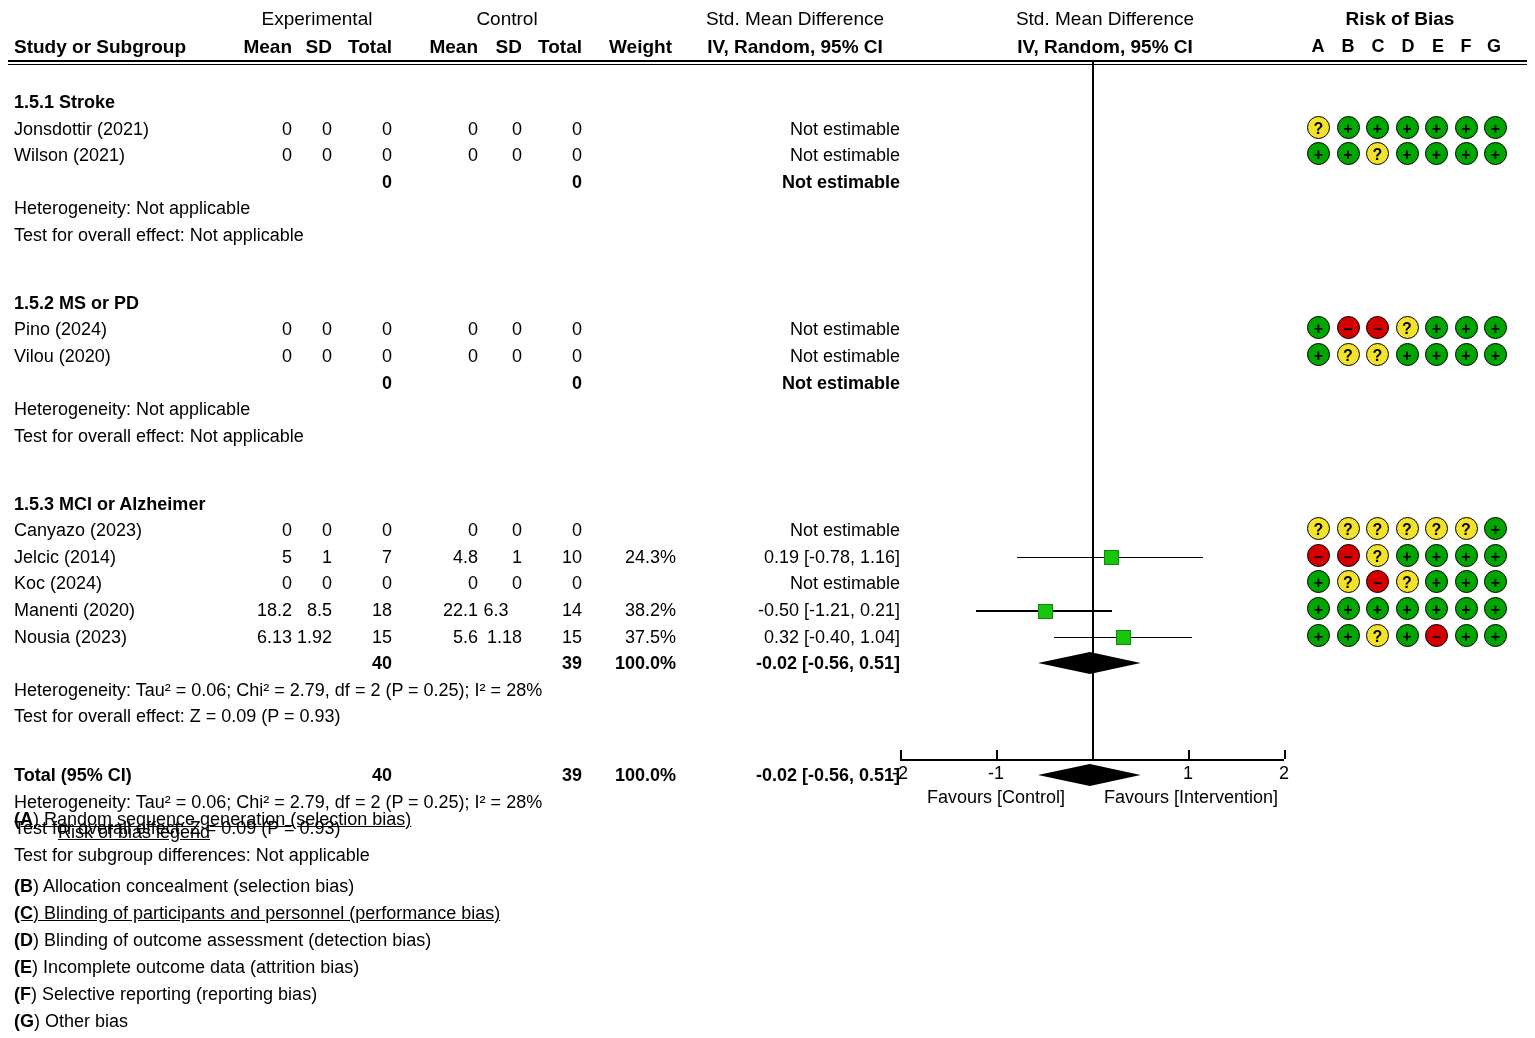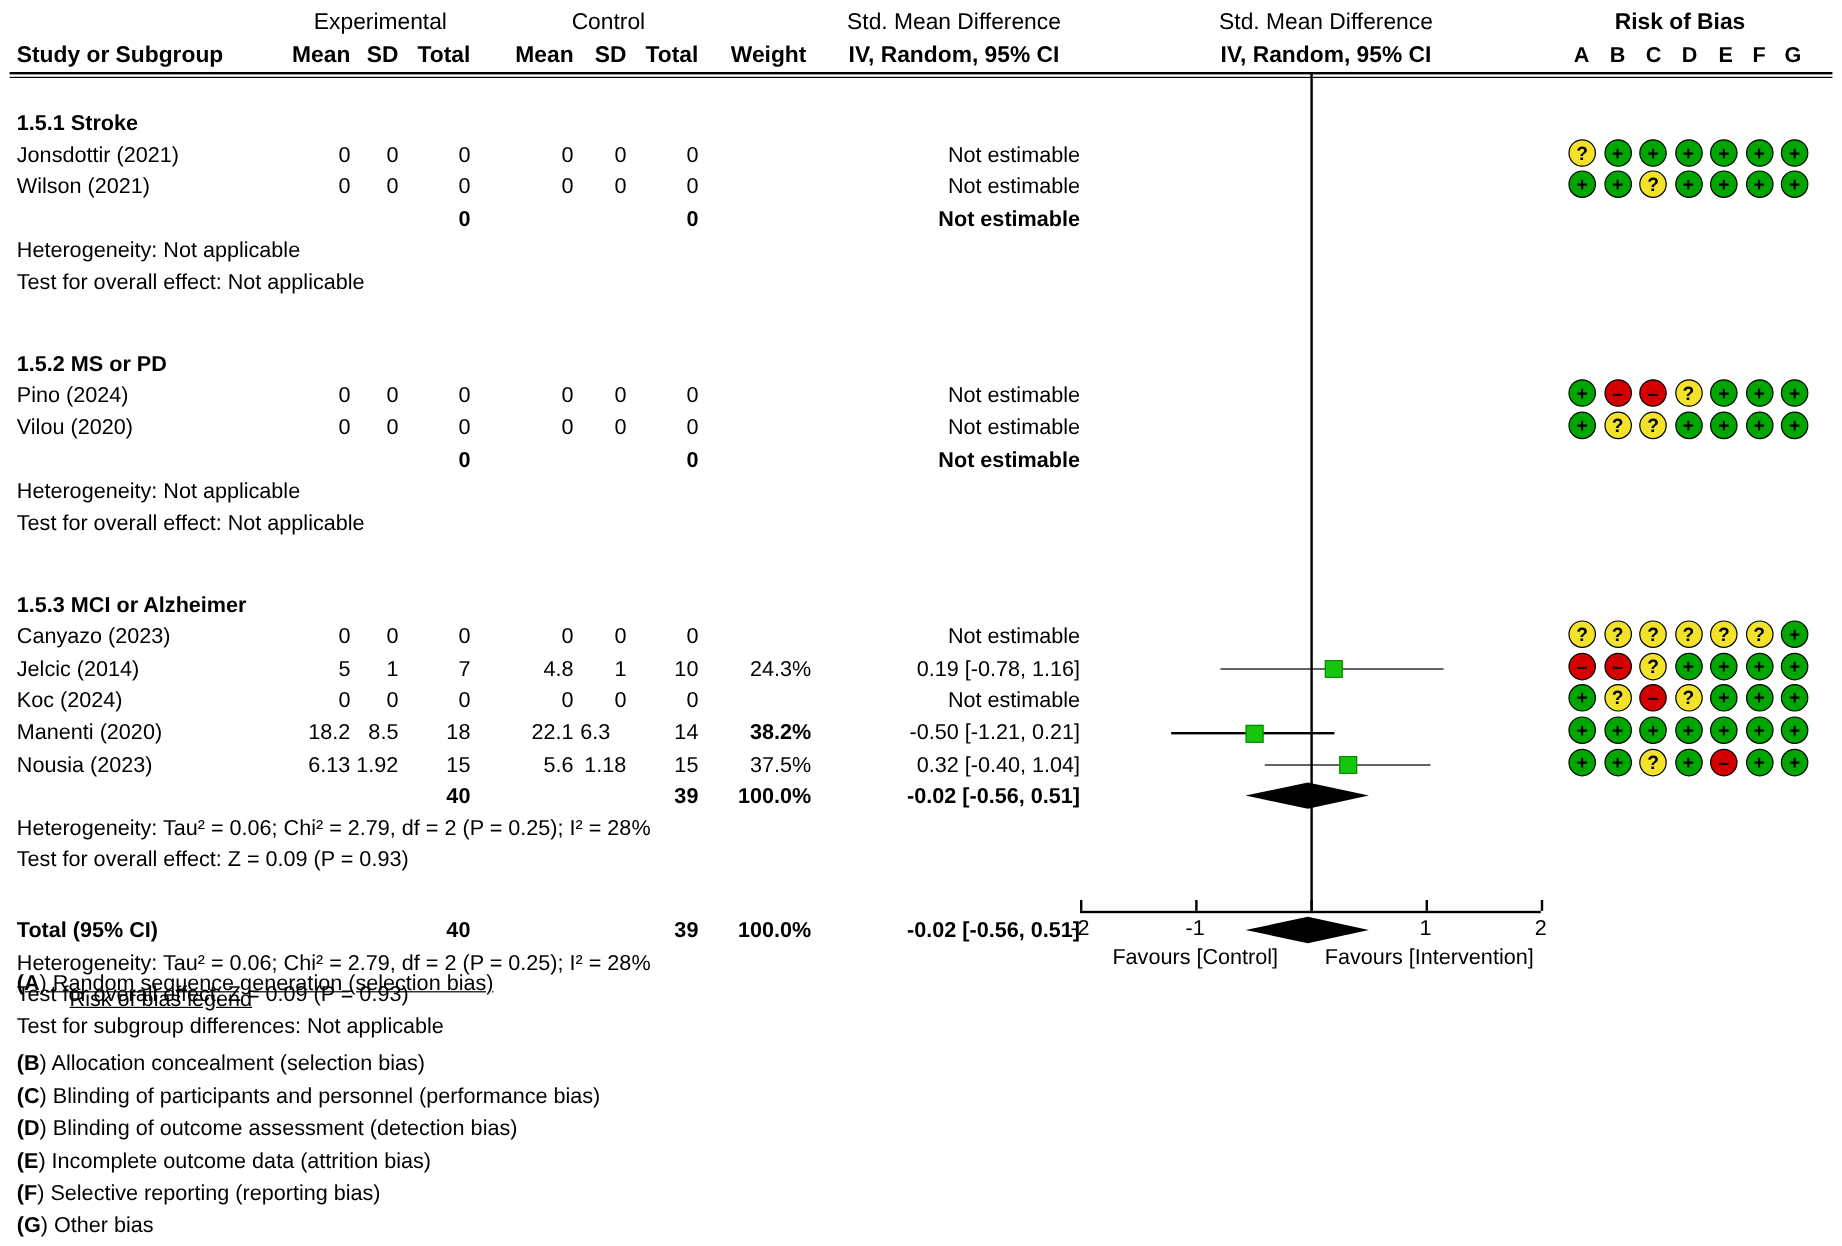--- a/index.html
+++ b/index.html
@@ -206,21 +206,21 @@
         <div class="txt" style="left: 670px; top: 574.46px; width: 230px; text-align: right;">Not estimable</div>
       </div>
       <div>
         <div class="txt" style="left: 14px; top: 601.06px;">Manenti (2020)</div>
         <div class="txt" style="left: 202px; top: 601.06px; width: 90px; text-align: right;">18.2</div>
         <div class="txt" style="left: 280px; top: 601.06px; width: 52px; text-align: right;">8.5</div>
         <div class="txt" style="left: 330px; top: 601.06px; width: 62px; text-align: right;">18</div>
         <div class="txt" style="left: 390px; top: 601.06px; width: 88px; text-align: right;">22.1</div>
         <div class="txt" style="left: 470px; top: 601.06px; width: 52px; text-align: center;">6.3</div>
         <div class="txt" style="left: 520px; top: 601.06px; width: 62px; text-align: right;">14</div>
-        <div class="txt" style="left: 592px; top: 601.06px; width: 84px; text-align: right; font-weight: bold;">38.2%</div>
+        <div class="txt" style="left: 592px; top: 601.06px; width: 84px; text-align: right;">38.2%</div>
         <div class="txt" style="left: 670px; top: 601.06px; width: 230px; text-align: right;">-0.50 [-1.21, 0.21]</div>
       </div>
       <div>
         <div class="txt" style="left: 14px; top: 627.66px;">Nousia (2023)</div>
         <div class="txt" style="left: 202px; top: 627.66px; width: 90px; text-align: right;">6.13</div>
         <div class="txt" style="left: 280px; top: 627.66px; width: 52px; text-align: right;">1.92</div>
         <div class="txt" style="left: 330px; top: 627.66px; width: 62px; text-align: right;">15</div>
         <div class="txt" style="left: 390px; top: 627.66px; width: 88px; text-align: right;">5.6</div>
         <div class="txt" style="left: 470px; top: 627.66px; width: 52px; text-align: right;">1.18</div>
         <div class="txt" style="left: 520px; top: 627.66px; width: 62px; text-align: right;">15</div>
@@ -339,20 +339,20 @@
       <div class="rob plus" style="left: 1395.5px; top: 623.66px;">+</div>
       <div class="rob minus" style="left: 1425px; top: 623.66px;">–</div>
       <div class="rob plus" style="left: 1454.5px; top: 623.66px;">+</div>
       <div class="rob plus" style="left: 1484px; top: 623.66px;">+</div>
     </div>
 
   <div class="legend-title" style="left:14px; top:822px;">Risk of bias legend</div>
   <div id="legend-items">
       <div class="legend-item" style="left: 14px; top: 809px; text-decoration: underline;"><b>(A</b><span>) Random sequence generation (selection bias)</span></div>
       <div class="legend-item" style="left: 14px; top: 876px;"><b>(B</b><span>) Allocation concealment (selection bias)</span></div>
-      <div class="legend-item" style="left: 14px; top: 903px;"><b>(C</b><span>) Blinding of participants and personnel (performance bias)</span></div>
+      <div class="legend-item" style="left: 14px; top: 903px; text-decoration: underline;"><b>(C</b><span>) Blinding of participants and personnel (performance bias)</span></div>
       <div class="legend-item" style="left: 14px; top: 930px;"><b>(D</b><span>) Blinding of outcome assessment (detection bias)</span></div>
       <div class="legend-item" style="left: 14px; top: 957px;"><b>(E</b><span>) Incomplete outcome data (attrition bias)</span></div>
       <div class="legend-item" style="left: 14px; top: 984px;"><b>(F</b><span>) Selective reporting (reporting bias)</span></div>
       <div class="legend-item" style="left: 14px; top: 1011px;"><b>(G</b><span>) Other bias</span></div>
     </div>
 
 </div>
 
 </body></html>

